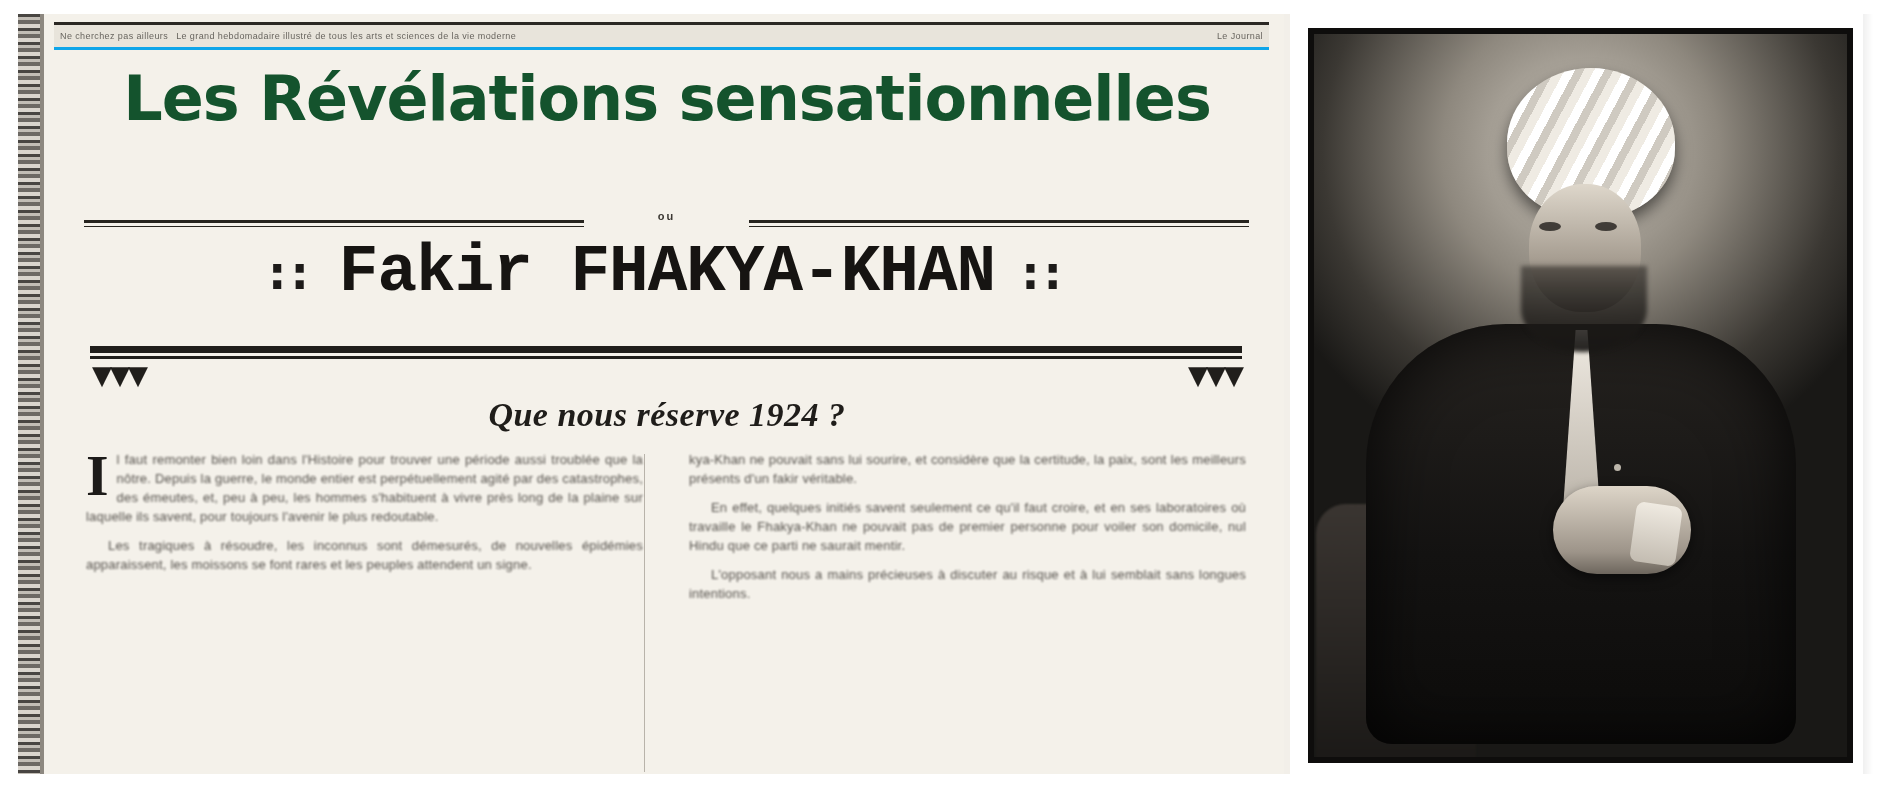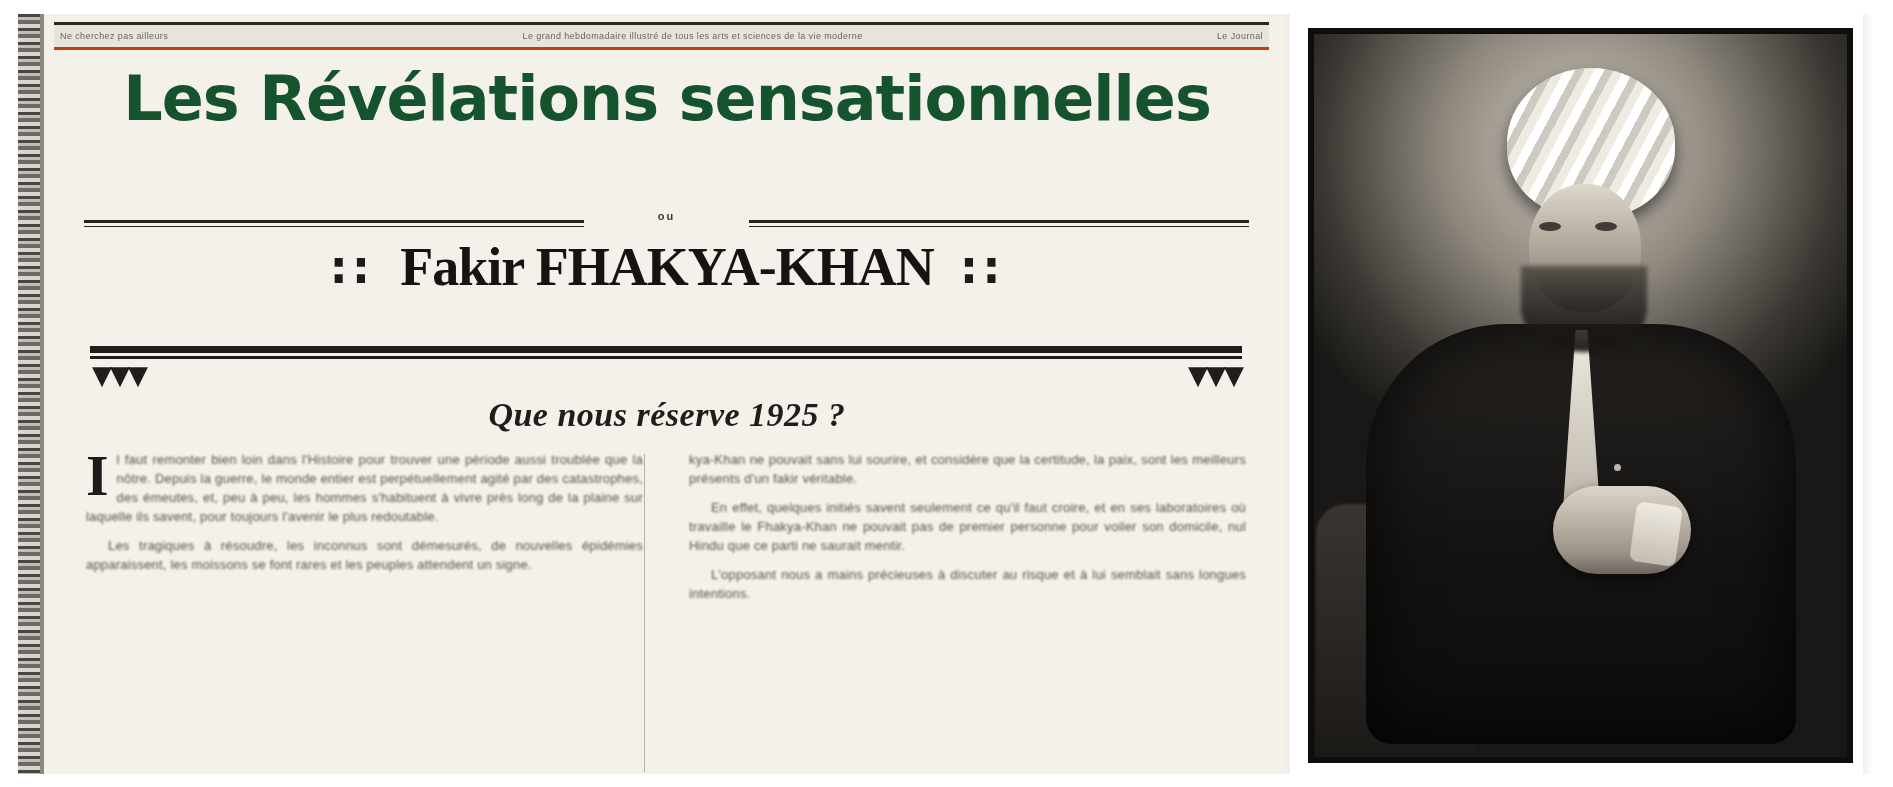--- a/index.html
+++ b/index.html
@@ -70,42 +70,42 @@
   }
 
   
   .masthead {
     position: absolute;
     left: 10px;
     top: 8px;
     width: 1215px;
     height: 28px;
     border-top: 3px solid #2b2824;
-    border-bottom: 3px solid #c2410c;
+    border-bottom: 3px solid #0ea5e9;
     background: #e8e4db;
     display: flex;
     align-items: center;
     justify-content: space-between;
     padding: 0 6px;
     box-sizing: border-box;
     overflow: hidden;
     gap: 8px;
   }
   .masthead .mh-text {
     font-family: "Liberation Sans", sans-serif;
     font-size: 9px;
     letter-spacing: .4px;
     color: #3a3732;
     white-space: nowrap;
     opacity: .75;
     filter: blur(0.6px);
   }
   .masthead .mh-center {
     flex: 1;
-    text-align: center;
+    text-align: left;
     overflow: hidden;
   }
 
   
   .headline {
     position: absolute;
     left: 28px;
     top: 52px;
     width: 1190px;
     text-align: center;
@@ -162,23 +162,23 @@
   }
   .subhead .dots {
     font-family: "DejaVu Sans", sans-serif;
     font-weight: bold;
     font-size: 46px;
     letter-spacing: 4px;
     color: #1d1b19;
     line-height: .8;
   }
   .subhead .name {
-    font-family: Liberation Serif, serif;
+    font-family: Liberation Mono, monospace;
     font-weight: bold;
-    font-size: 54px;
+    font-size: 66px;
     line-height: 1;
     color: #161412;
     white-space: nowrap;
     letter-spacing: -1px;
   }
 
   
   .dblrule {
     position: absolute;
     left: 46px;
@@ -446,21 +446,21 @@
         <span class="dots">::</span>
       </div>
 
       <div class="dblrule">
         <div class="t1"></div>
         <div class="t2"></div>
       </div>
       <div class="tri left">▼▼▼</div>
       <div class="tri right">▼▼▼</div>
 
-      <div class="question">Que nous réserve 1925 ?</div>
+      <div class="question">Que nous réserve 1924 ?</div>
 
       <div class="col-rule"></div>
 
       <div class="columns">
         <div class="col">
           <span class="dropcap">I</span>
           <div class="blurtext">
             <p>l faut remonter bien loin dans l'Histoire pour trouver une période aussi troublée que la nôtre. Depuis la guerre, le monde entier est perpétuellement agité par des catastrophes, des émeutes, et, peu à peu, les hommes s'habituent à vivre près long de la plaine sur laquelle ils savent, pour toujours l'avenir le plus redoutable.</p>
             <p class="indent">Les tragiques à résoudre, les inconnus sont démesurés, de nouvelles épidémies apparaissent, les moissons se font rares et les peuples attendent un signe.</p>
           </div>

